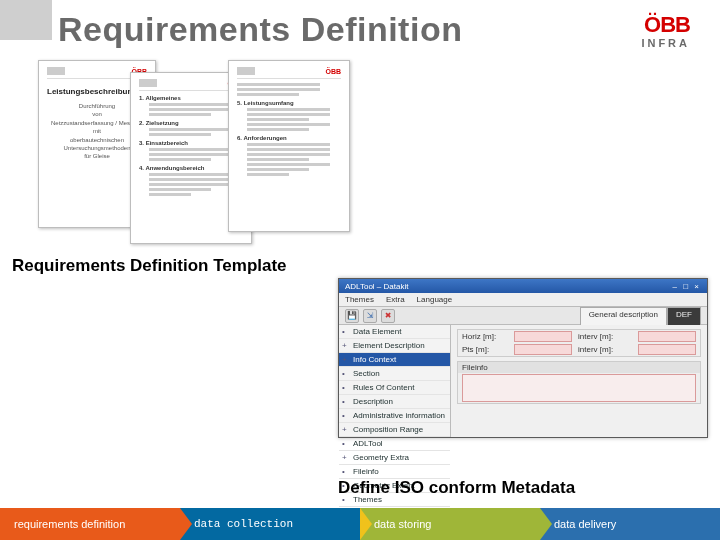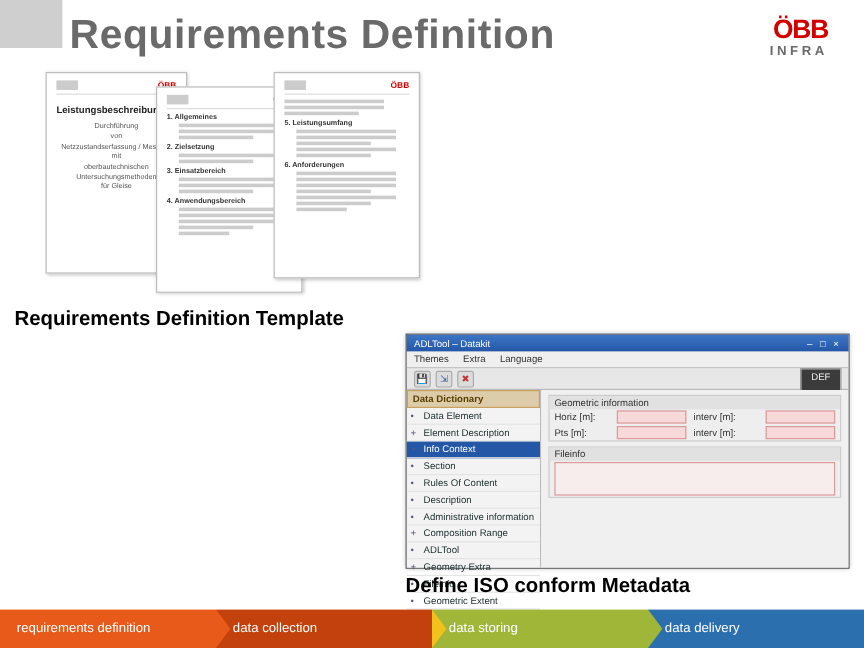--- a/index.html
+++ b/index.html
@@ -33,21 +33,21 @@
   .page.p2 { left: 92px;  top: 12px; width: 122px; height: 172px; z-index: 2; }
   .page.p3 { left: 190px; top: 0px; width: 122px; height: 172px; z-index: 3; }
 
   .p1 .front-title { font-size: 8px; font-weight: 700; text-align: left; margin-top: 8px; color: #222; }
   .p1 .front-sub   { font-size: 6px; text-align: center; color: #555; margin-top: 6px; line-height: 1.4; }
 
   .caption1 { position: absolute; left: 12px; top: 256px; font-size: 17px; font-weight: 700; color: #000; }
   .caption2 { position: absolute; left: 338px; top: 478px; font-size: 17px; font-weight: 700; color: #000; }
 
   
-  .win { position: absolute; left: 338px; top: 278px; width: 370px; height: 196px; border: 1px solid #5a5a5a; background: #e3e6ea; box-shadow: 0 0 4px rgba(0,0,0,.3); font-size: 8px; }
+  .win { position: absolute; left: 338px; top: 278px; width: 370px; height: 160px; border: 1px solid #5a5a5a; background: #e3e6ea; box-shadow: 0 0 4px rgba(0,0,0,.3); font-size: 8px; }
   .win .titlebar { height: 14px; background: linear-gradient(#3d76c6,#2457a6); color: #fff; padding: 2px 6px; display: flex; justify-content: space-between; align-items: center; }
   .win .menubar { height: 14px; background: #efefef; border-bottom: 1px solid #bbb; padding: 0 6px; display: flex; gap: 12px; align-items: center; color: #333; }
   .win .toolbar { height: 18px; background: #e7e7e7; border-bottom: 1px solid #bbb; display: flex; align-items: center; gap: 4px; padding: 0 6px; }
   .tool-ic { width: 14px; height: 14px; background: #dcdcdc; border: 1px solid #aaa; border-radius: 2px; display:flex;align-items:center;justify-content:center;font-size:8px;color:#3a6; }
   .tool-tabs { margin-left: auto; display:flex; height:18px; }
   .tool-tab { padding: 2px 8px; background:#d0d0d0; border:1px solid #aaa; border-bottom:none; font-size:8px; color:#333; }
   .tool-tab.active { background:#f4f4f4; }
   .tool-tab.dark { background:#3b3b3b; color:#eee; }
 
   .win .body { display:flex; height: calc(100% - 46px); }
@@ -64,21 +64,21 @@
   .row { display:flex; align-items:center; gap:6px; padding:1px 4px; }
   .row .lab { width:46px; font-size:8px; color:#333; }
   .row .fld { flex:1; height:11px; background:#fff; border:1px solid #b9a; }
   .row .fld.r { background:#f7d9d9; border-color:#da9a9a; }
   .row .unit { width:54px; font-size:8px; color:#333; }
 
   
   .strip { position: absolute; left: 0; bottom: 0; width: 720px; height: 32px; display: flex; }
   .step { flex: 1; position: relative; color:#fff; font-size:11px; display:flex; align-items:center; padding-left:14px; }
   .step.c1 { background:#e85a1a; }
-  .step.c2 { background:#c2410c; }
+  .step.c2 { background:#0369a1;font-family:Liberation Mono, monospace; }
   .step.c3 { background:#9fb638;text-decoration:underline; }
   .step.c4 { background:#4f9b3f; }
   .step.c5 { background:#2b6fae; }
   .step::after{
     content:""; position:absolute; right:-12px; top:0; width:0;height:0;
     border-top:16px solid transparent; border-bottom:16px solid transparent;
     border-left:12px solid currentColor; z-index:2;
   }
   .step.c1{color:#e85a1a}.step.c1 span{color:#fff}
   .step.c2{color:#f0c21b}.step.c2 span{color:#fff}
@@ -172,43 +172,42 @@
     <div class="menubar">
       <span>Themes</span>
       <span>Extra</span>
       <span>Language</span>
     </div>
     <div class="toolbar">
       <div class="tool-ic">💾</div>
       <div class="tool-ic" style="color:#36a">⇲</div>
       <div class="tool-ic" style="color:#c33">✖</div>
       <div class="tool-tabs">
+        <div class="tool-tab active">General description</div>
         <div class="tool-tab dark">DEF</div>
       </div>
     </div>
     <div class="body">
       <div class="nav">
-        <div class="nav-hdr">Data Dictionary</div>
         <div class="nav-item leaf">Data Element</div>
         <div class="nav-item">Element Description</div>
         <div class="nav-item sel">Info Context</div>
         <div class="nav-item leaf">Section</div>
         <div class="nav-item leaf">Rules Of Content</div>
         <div class="nav-item leaf">Description</div>
         <div class="nav-item leaf">Administrative information</div>
         <div class="nav-item">Composition Range</div>
         <div class="nav-item leaf">ADLTool</div>
         <div class="nav-item">Geometry Extra</div>
         <div class="nav-item leaf">Fileinfo</div>
         <div class="nav-item leaf">Geometric Extent</div>
         <div class="nav-item leaf">Themes</div>
       </div>
       <div class="form">
         <div class="grp">
-          <div class="grp-h">Geometric information</div>
           <div class="row">
             <div class="lab">Horiz [m]:</div>
             <div class="fld r"></div>
             <div class="unit">interv [m]:</div>
             <div class="fld r"></div>
           </div>
           <div class="row">
             <div class="lab">Pts [m]:</div>
             <div class="fld r"></div>
             <div class="unit">interv [m]:</div>

